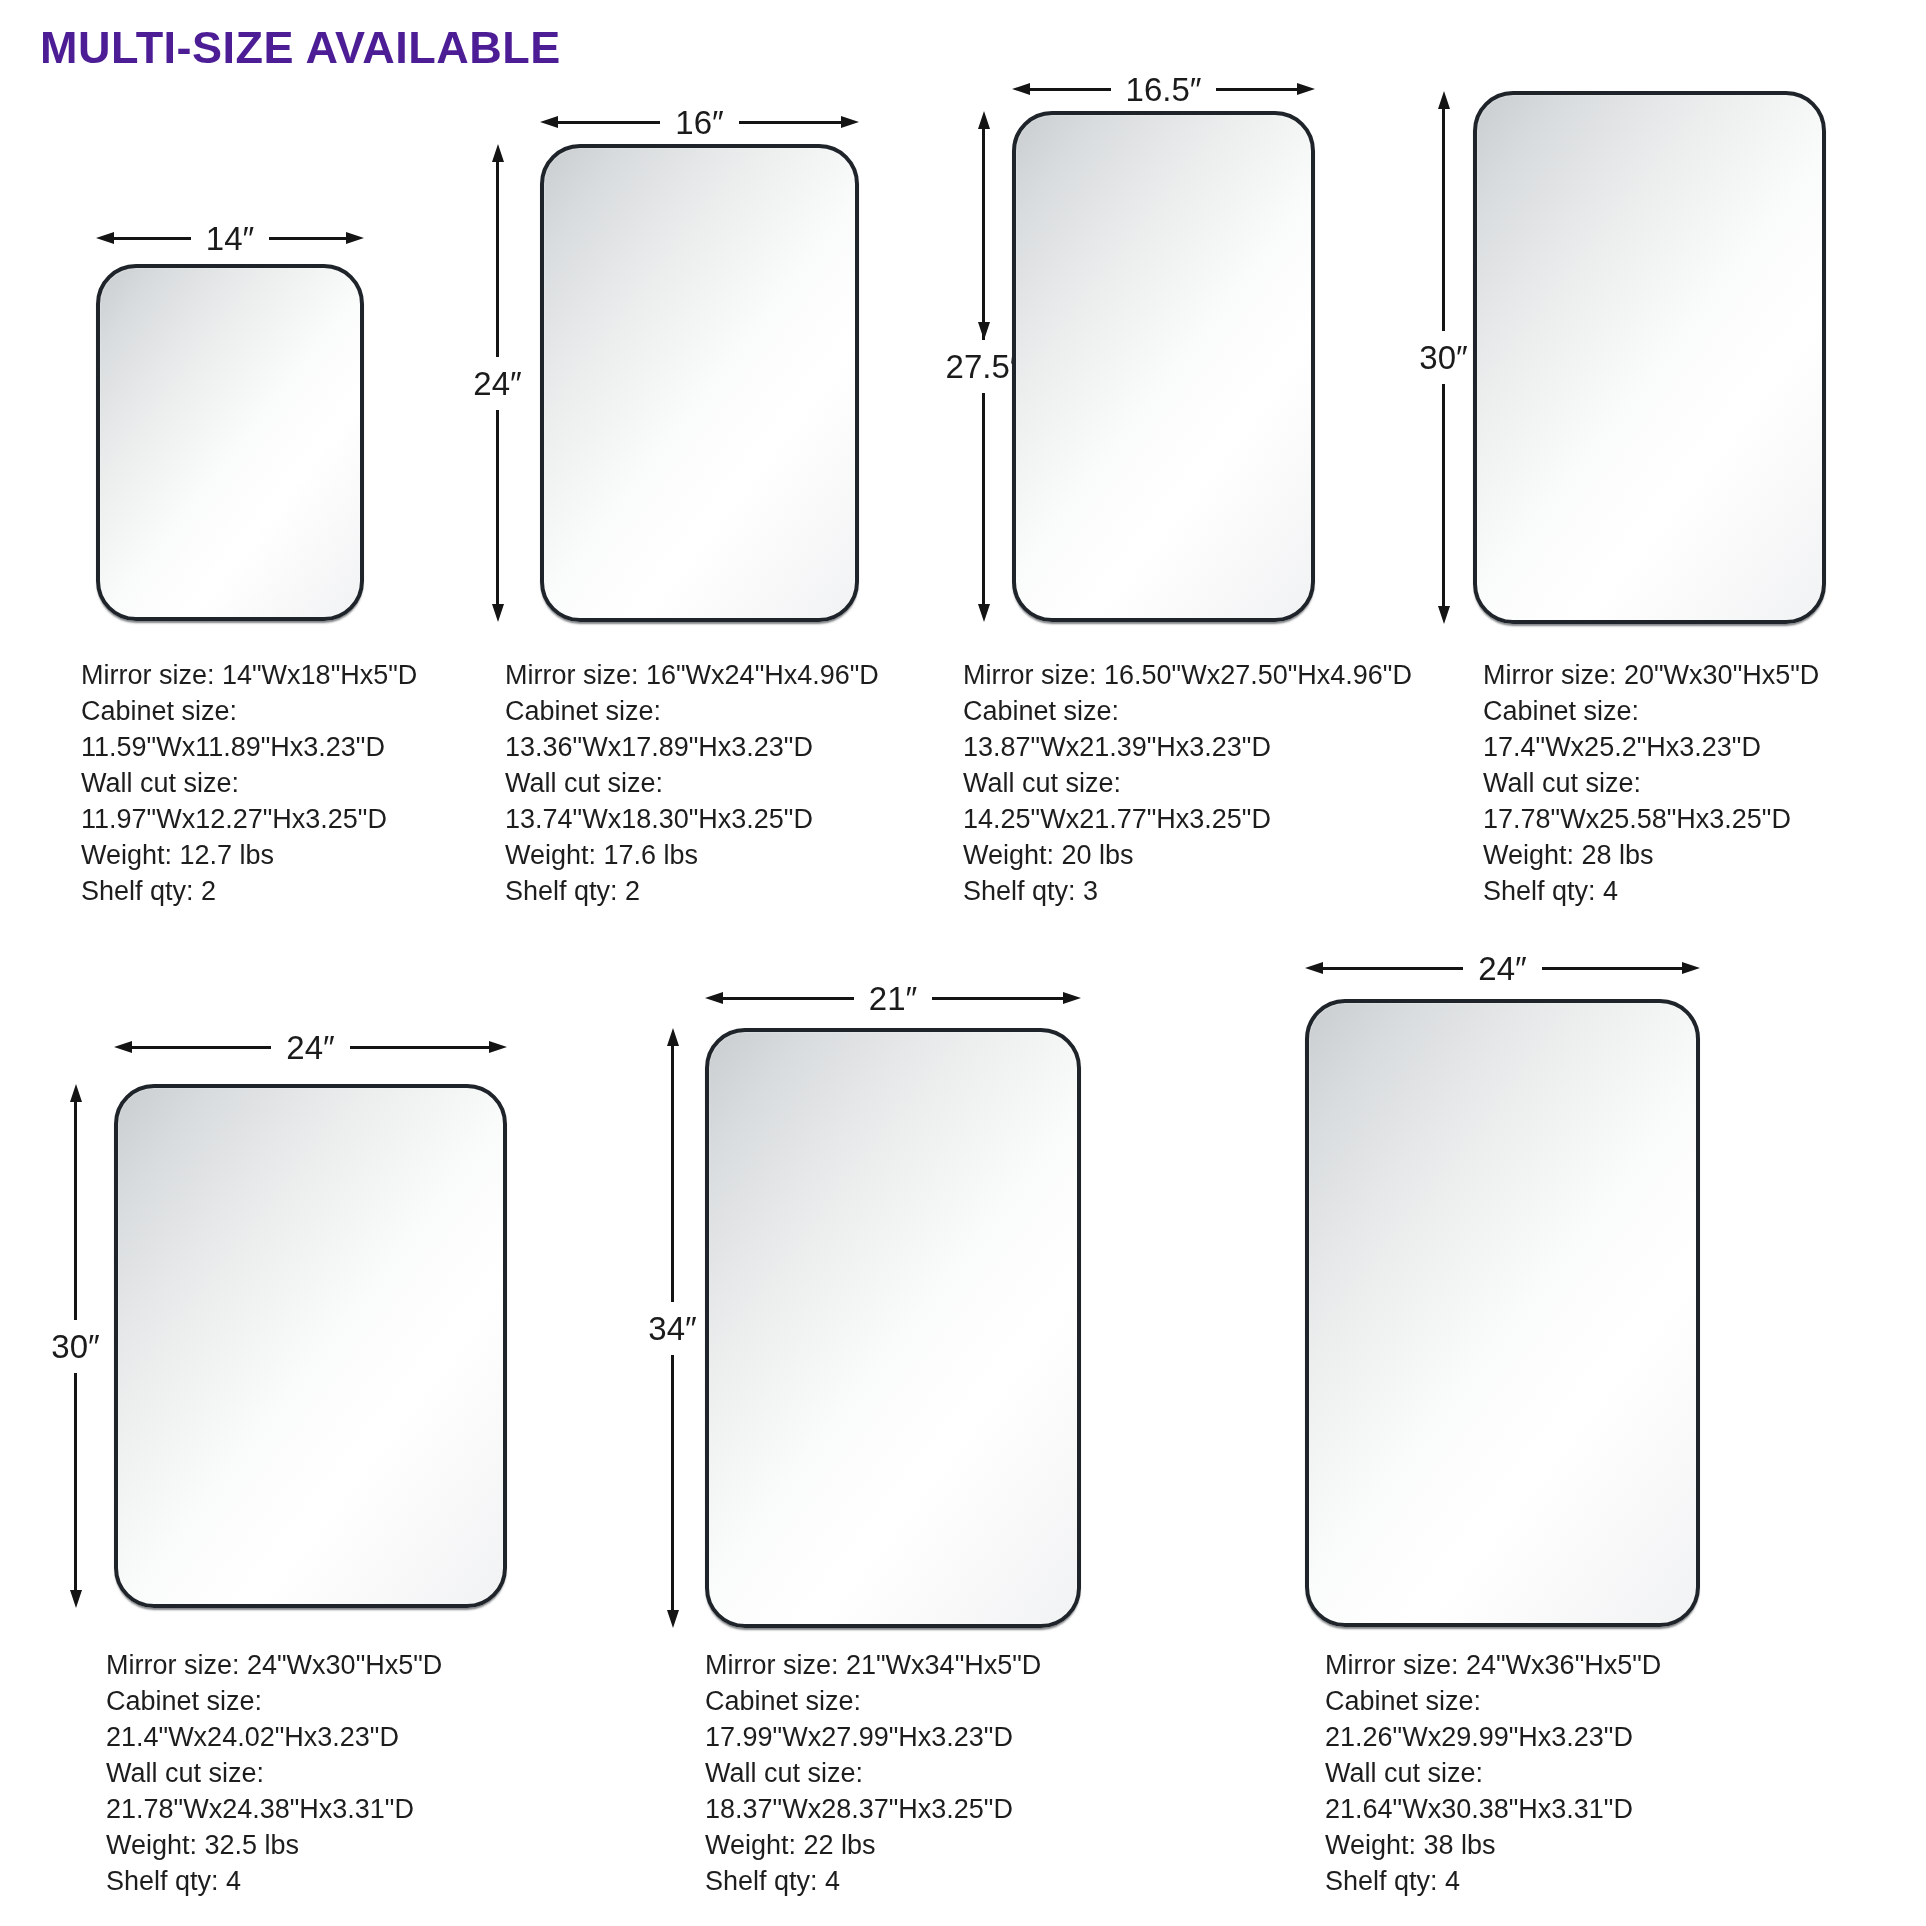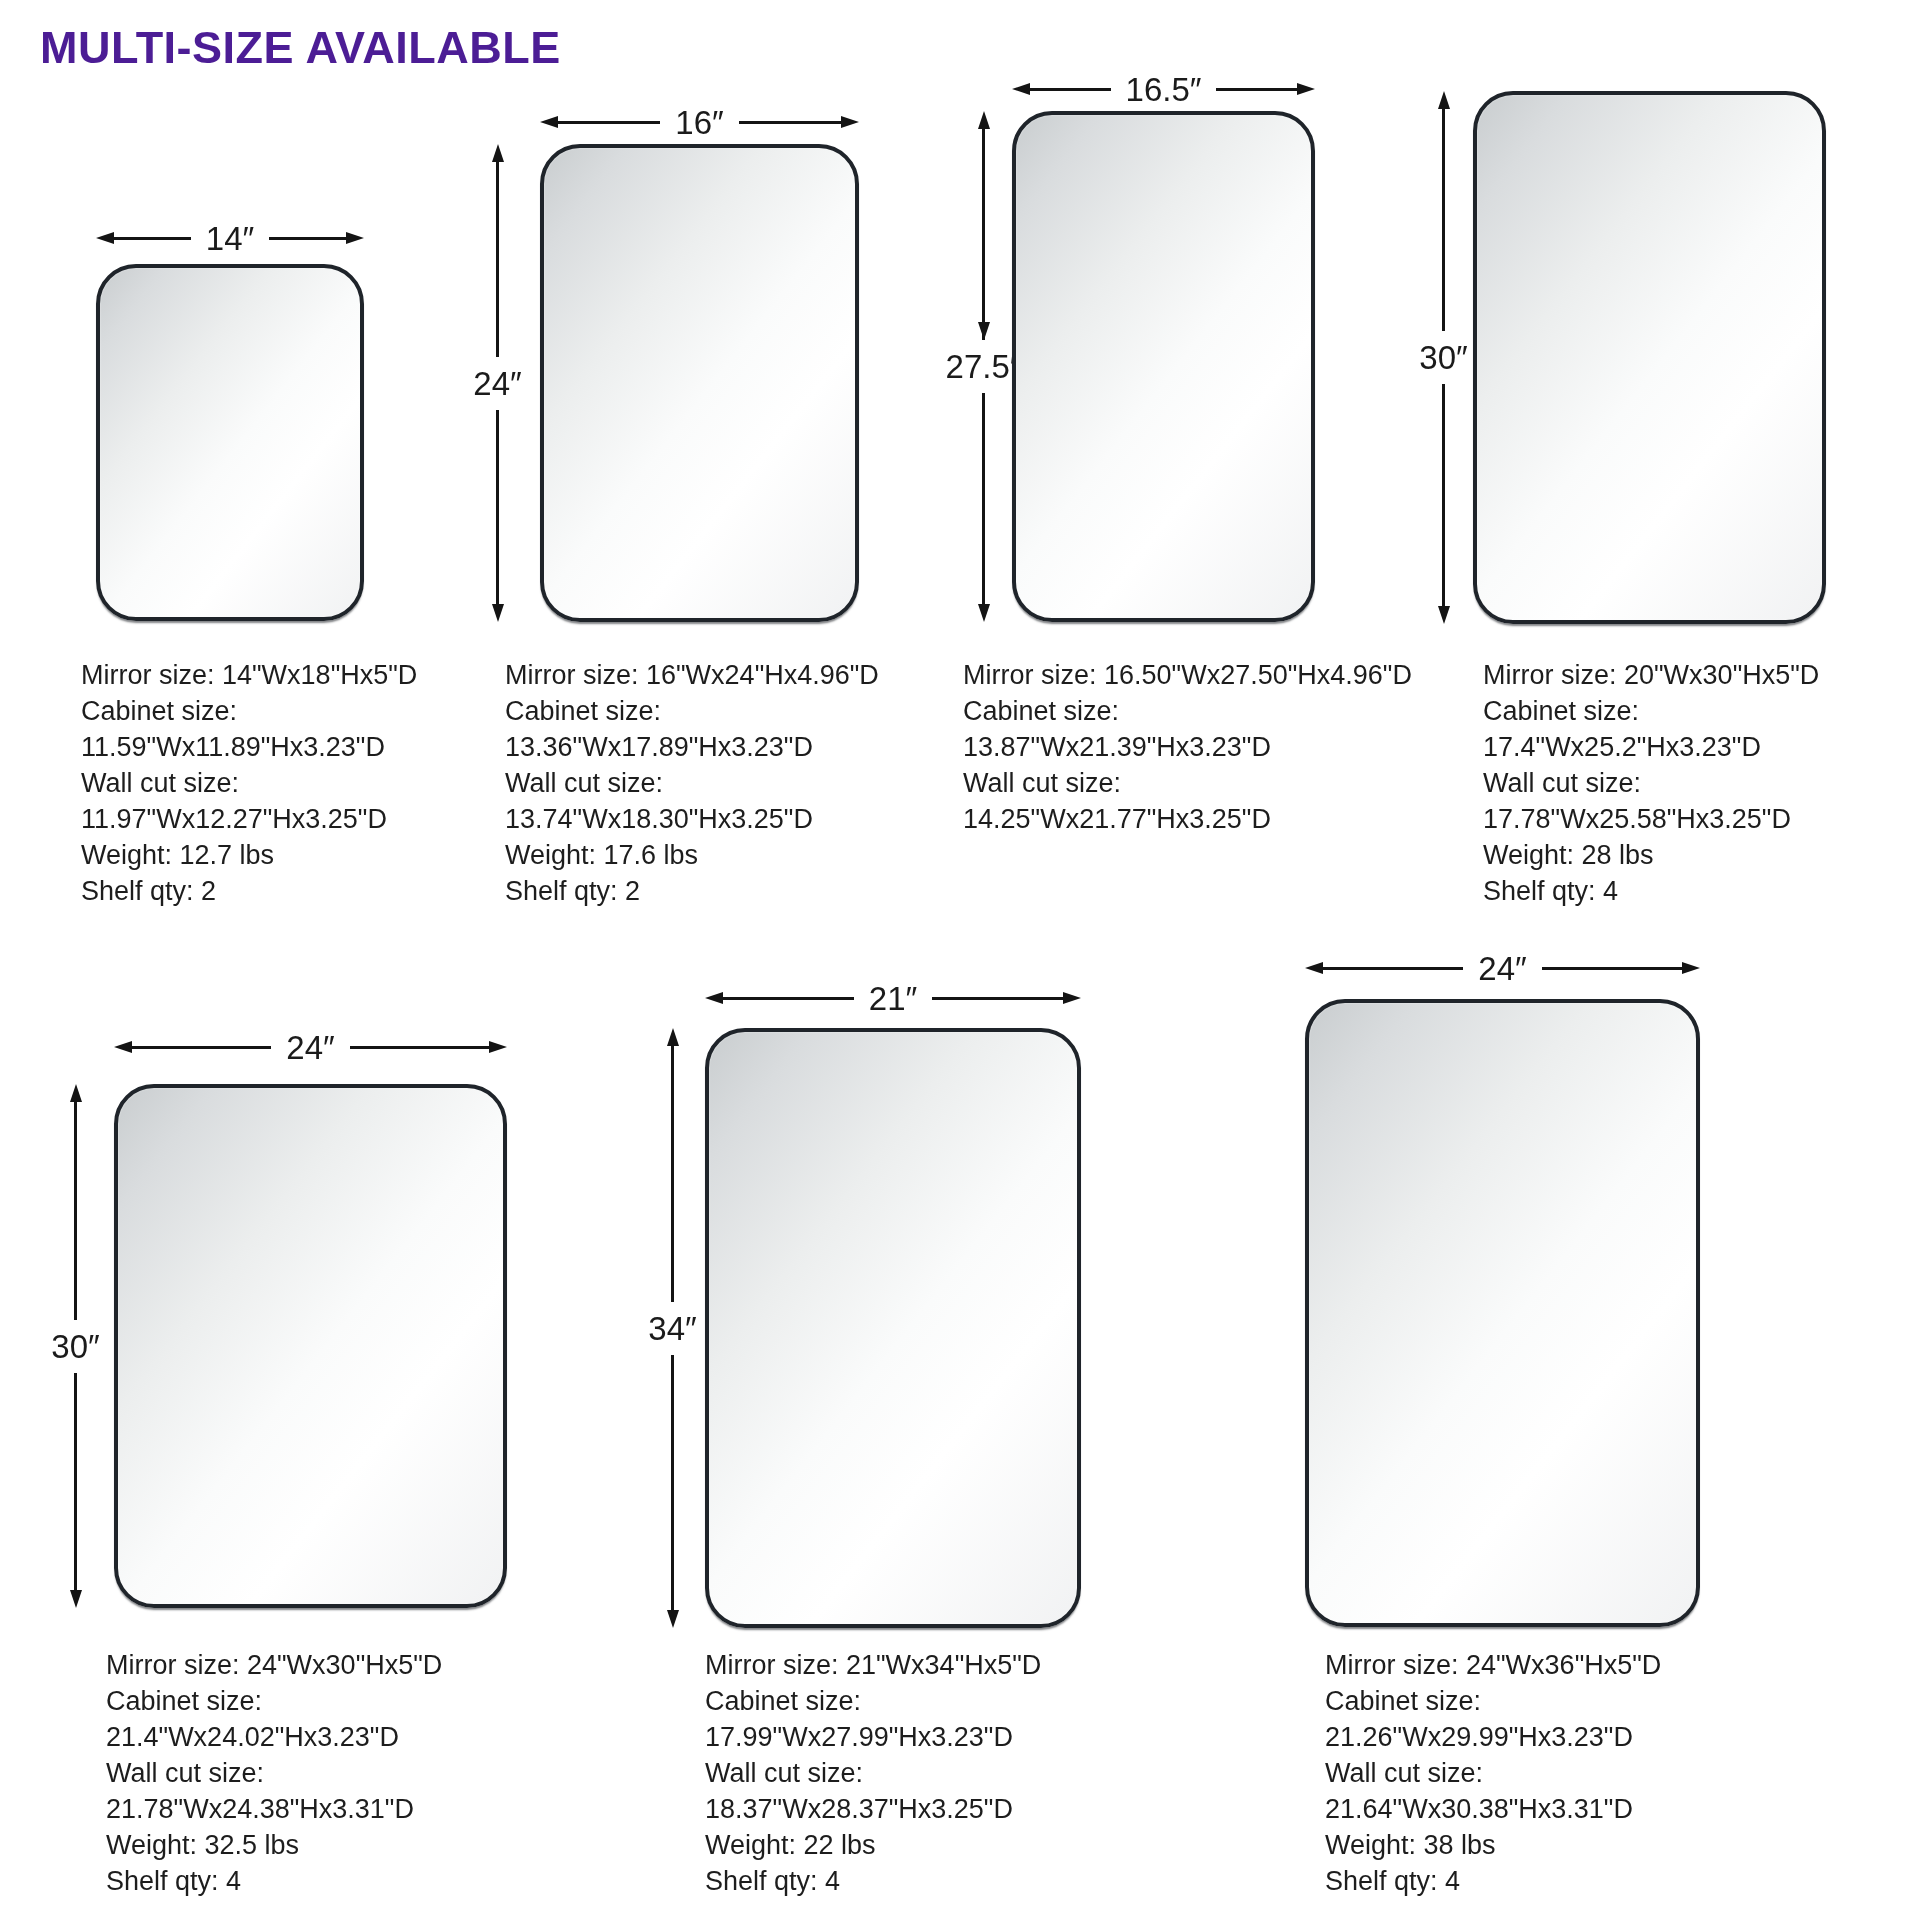--- a/index.html
+++ b/index.html
@@ -123,20 +123,22 @@
       <span class="vseg"></span>
       <span class="ah ah-down"></span>
     </div>
     <div class="mirror"></div>
     <div class="specs">
       <div>Mirror size: 16.50"Wx27.50"Hx4.96"D</div>
       <div>Cabinet size:</div>
       <div>13.87"Wx21.39"Hx3.23"D</div>
       <div>Wall cut size:</div>
       <div>14.25"Wx21.77"Hx3.25"D</div>
+      <div>Weight: 20 lbs</div>
+      <div>Shelf qty: 3</div>
     </div>
   </div>
 
   <div class="panel p4">
     <div class="varrow">
       <span class="ah ah-up"></span>
       <span class="vseg vseg-top"></span>
       <span class="dim-label">30″</span>
       <span class="vseg"></span>
       <span class="ah ah-down"></span>

